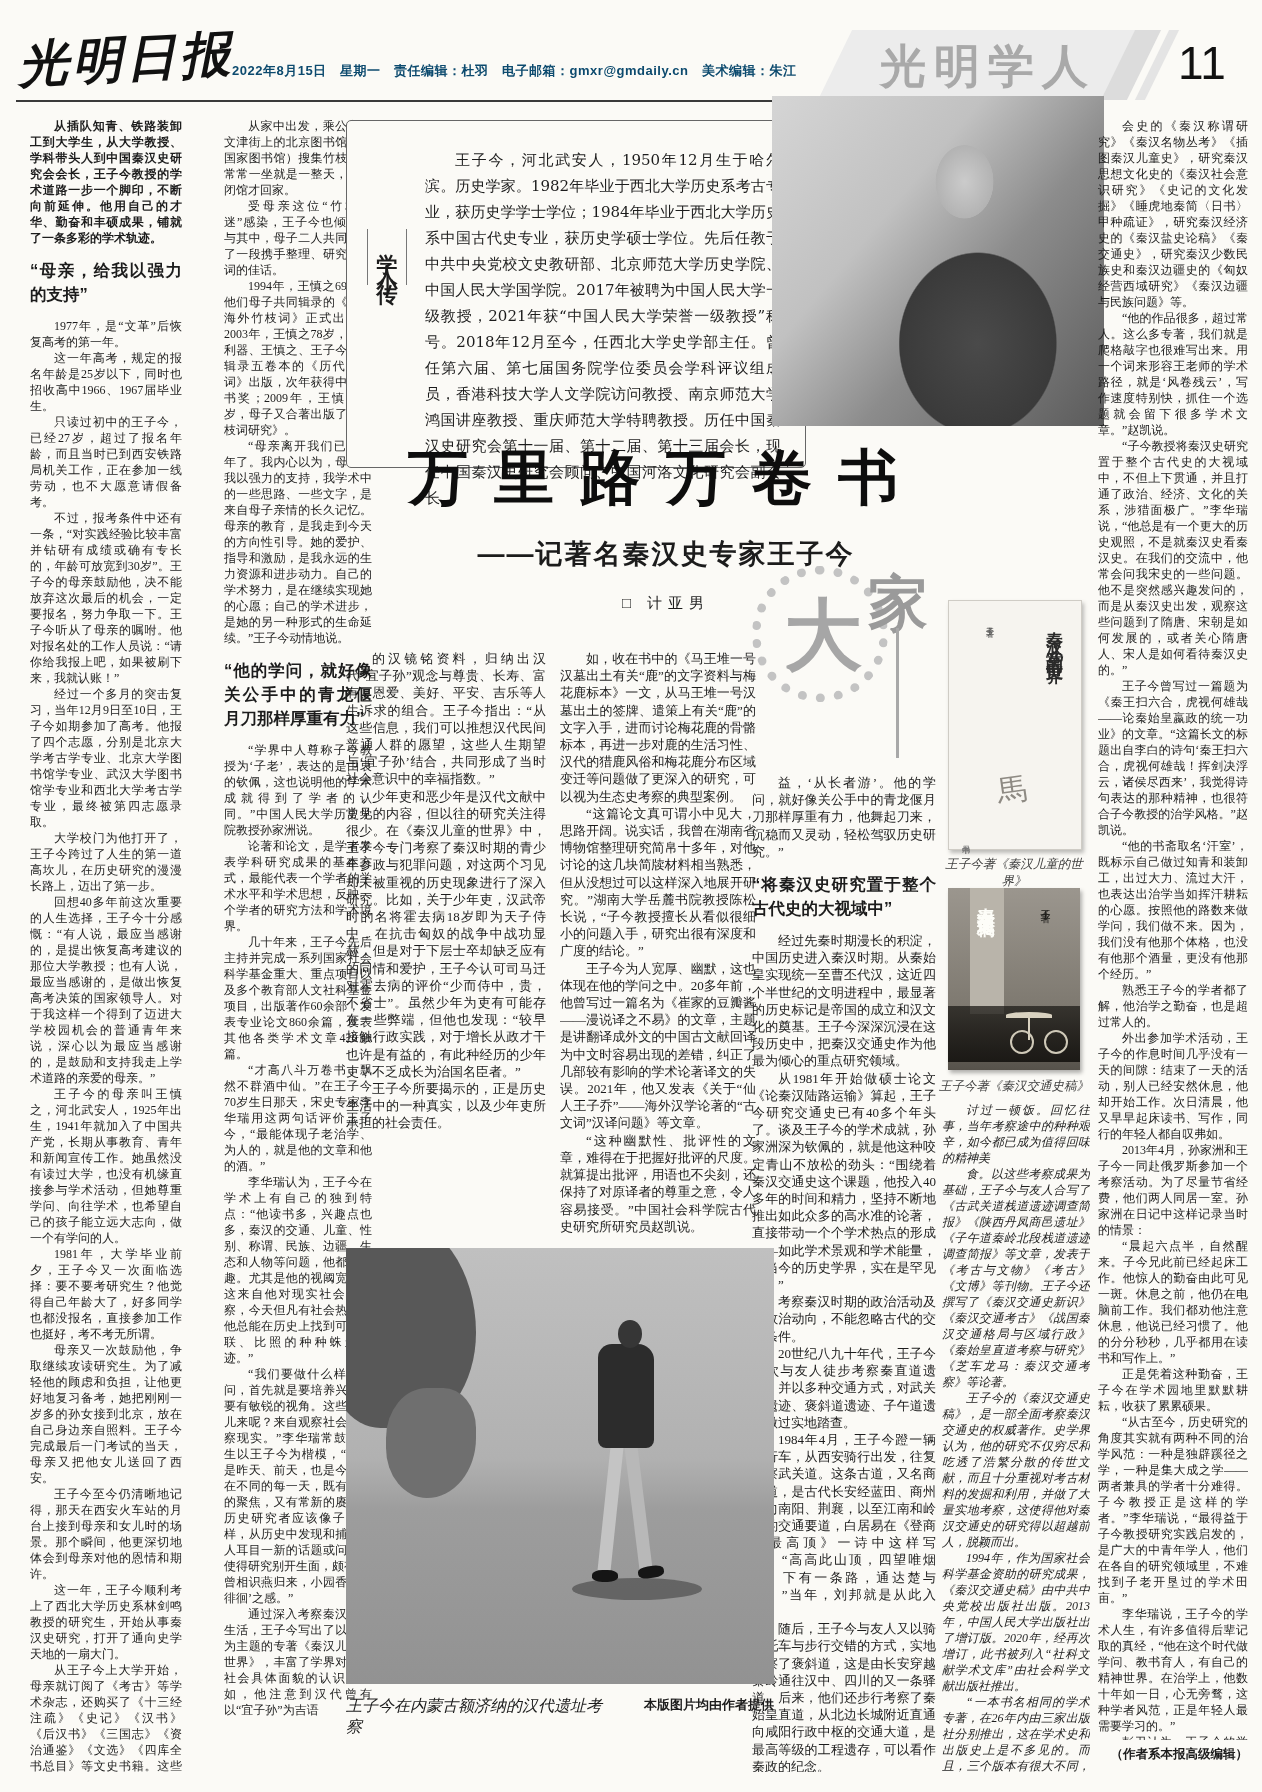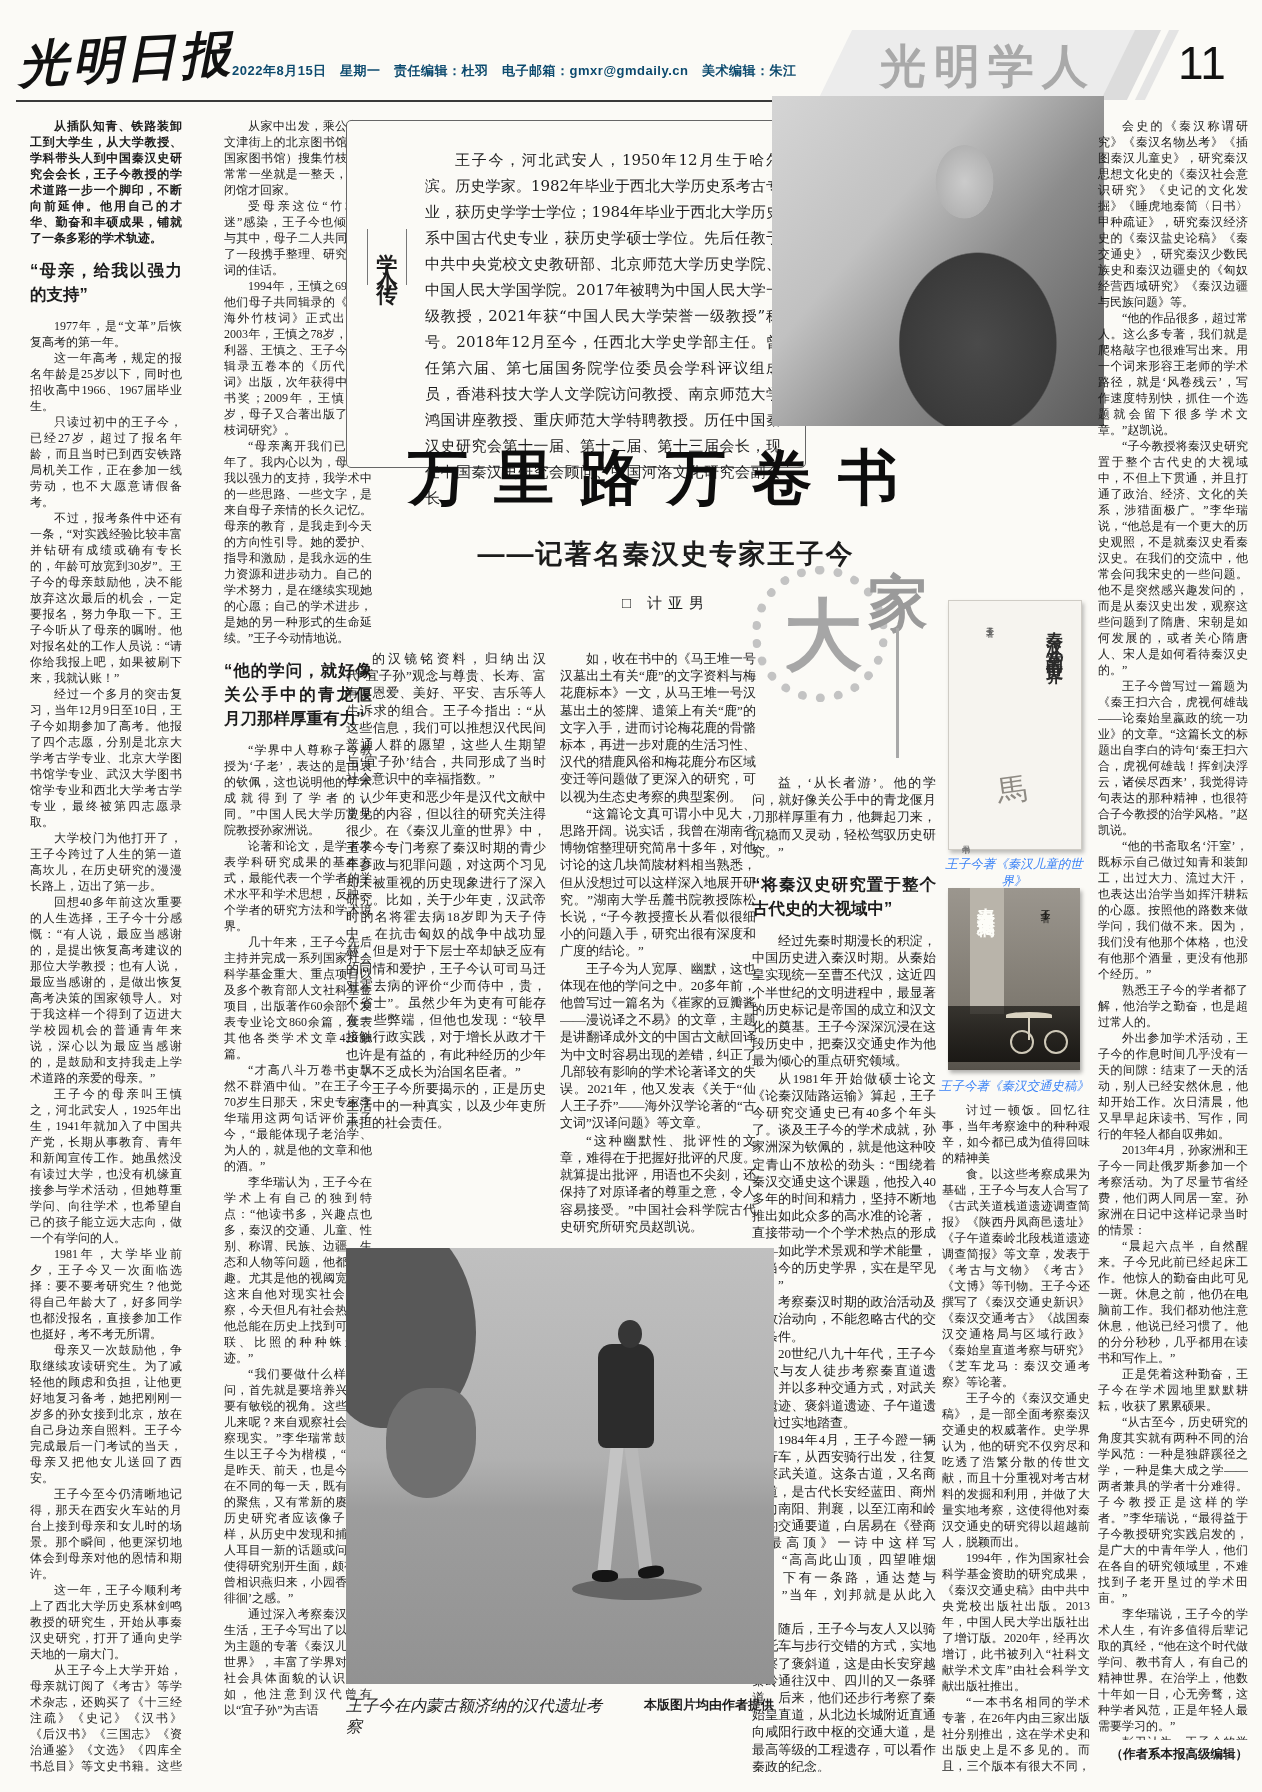--- a/index.html
+++ b/index.html
@@ -66,21 +66,21 @@
   .book2-band{position:absolute;left:22px;top:0;width:34px;height:126px;background:#b9b4aa;}
   .book2-title{position:absolute;left:26px;top:6px;writing-mode:vertical-rl;font-size:18px;font-weight:bold;
                letter-spacing:2px;color:#fdfdf8;font-family:"DejaVu Serif",serif;}
   .book2-author{position:absolute;right:28px;top:14px;writing-mode:vertical-rl;font-size:10px;color:#1e1d1a;}
   .book2-chariot{position:absolute;left:0;bottom:8px;width:132px;height:56px;
                  background:linear-gradient(rgba(30,28,24,.75),rgba(20,18,15,.9));}
   .wheel{position:absolute;bottom:8px;width:20px;height:20px;border:2px solid #cfc9b8;border-radius:50%;}
   .canopy{position:absolute;left:58px;top:6px;width:46px;height:6px;background:#d9d2c0;border-radius:50% 50% 0 0;}
   .canopy-pole{position:absolute;left:80px;top:10px;width:2px;height:24px;background:#d9d2c0;}
   .book-caption{position:absolute;width:160px;text-align:center;font-size:12.5px;font-style:italic;
-                font-family:"DejaVu Serif",serif;color:#3b82f6;}
+                font-family:"DejaVu Serif",serif;color:#404040;}
   
   .photo2{position:absolute;left:346px;top:1248px;width:428px;height:436px;filter:grayscale(1);
           background:linear-gradient(#c3c0ba 0%,#b5b1aa 48%,#a29d95 60%,#97928a 100%);overflow:hidden;}
   .rock1{position:absolute;left:-20px;top:-30px;width:150px;height:210px;background:#5d574f;border-radius:30% 60% 50% 40%;}
   .rock2{position:absolute;left:40px;top:140px;width:90px;height:110px;background:#756e64;border-radius:50% 40% 60% 50%;}
   .fig-body{position:absolute;left:252px;top:96px;width:56px;height:104px;background:#2e2c29;border-radius:14px 16px 8px 8px;}
   .fig-head{position:absolute;left:272px;top:72px;width:24px;height:28px;background:#3a352e;border-radius:50%;}
   .fig-leg1{position:absolute;left:258px;top:196px;width:13px;height:130px;background:#c9c4bb;transform:rotate(6deg);}
   .fig-leg2{position:absolute;left:286px;top:196px;width:13px;height:128px;background:#bdb8af;transform:rotate(-7deg);}
   .fig-shoe1{position:absolute;left:246px;top:322px;width:26px;height:12px;background:#171512;border-radius:40%;}
@@ -196,21 +196,21 @@
     <div class="book2-author">王子今 著</div>
     <div class="book2-chariot">
       <div class="canopy"></div>
       <div class="canopy-pole"></div>
       <div class="wheel" style="left:62px;"></div>
       <div class="wheel" style="left:96px;"></div>
     </div>
   </div>
   <div class="book-caption" style="left:934px;top:1078px;">王子今著《秦汉交通史稿》</div>
 
-  <div class="col" style="left:942px;top:1102px;width:148px;height:670px;">
+  <div class="col" style="left:942px;top:1102px;width:148px;height:670px;font-style:italic;">
     <p>讨过一顿饭。回忆往事，当年考察途中的种种艰辛，如今都已成为值得回味的精神美</p>
     <p>食。以这些考察成果为基础，王子今与友人合写了《古武关道栈道遗迹调查简报》《陕西丹凤商邑遗址》《子午道秦岭北段栈道遗迹调查简报》等文章，发表于《考古与文物》《考古》《文博》等刊物。王子今还撰写了《秦汉交通史新识》《秦汉交通考古》《战国秦汉交通格局与区域行政》《秦始皇直道考察与研究》《芝车龙马：秦汉交通考察》等论著。</p>
     <p>王子今的《秦汉交通史稿》，是一部全面考察秦汉交通史的权威著作。史学界认为，他的研究不仅穷尽和吃透了浩繁分散的传世文献，而且十分重视对考古材料的发掘和利用，并做了大量实地考察，这使得他对秦汉交通史的研究得以超越前人，脱颖而出。</p>
     <p>1994年，作为国家社会科学基金资助的研究成果，《秦汉交通史稿》由中共中央党校出版社出版。2013年，中国人民大学出版社出了增订版。2020年，经再次增订，此书被列入“社科文献学术文库”由社会科学文献出版社推出。</p>
     <p>“一本书名相同的学术专著，在26年内由三家出版社分别推出，这在学术史和出版史上是不多见的。而且，三个版本有很大不同，后出者增益甚多，篇章结构也有调整与完善。可以说，三个版本前后相承，却不是简单地吃老本，而是在同一个问题的研究上，不断有新的深入和拓展。”孙家洲评述道。</p>
 
   </div>
 
   <div class="col" style="left:1098px;top:118px;width:150px;height:1622px;">
     <p>会史的《秦汉称谓研究》《秦汉名物丛考》《插图秦汉儿童史》，研究秦汉思想文化史的《秦汉社会意识研究》《史记的文化发掘》《睡虎地秦简〈日书〉甲种疏证》，研究秦汉经济史的《秦汉盐史论稿》《秦交通史》，研究秦汉少数民族史和秦汉边疆史的《匈奴经营西域研究》《秦汉边疆与民族问题》等。</p>

